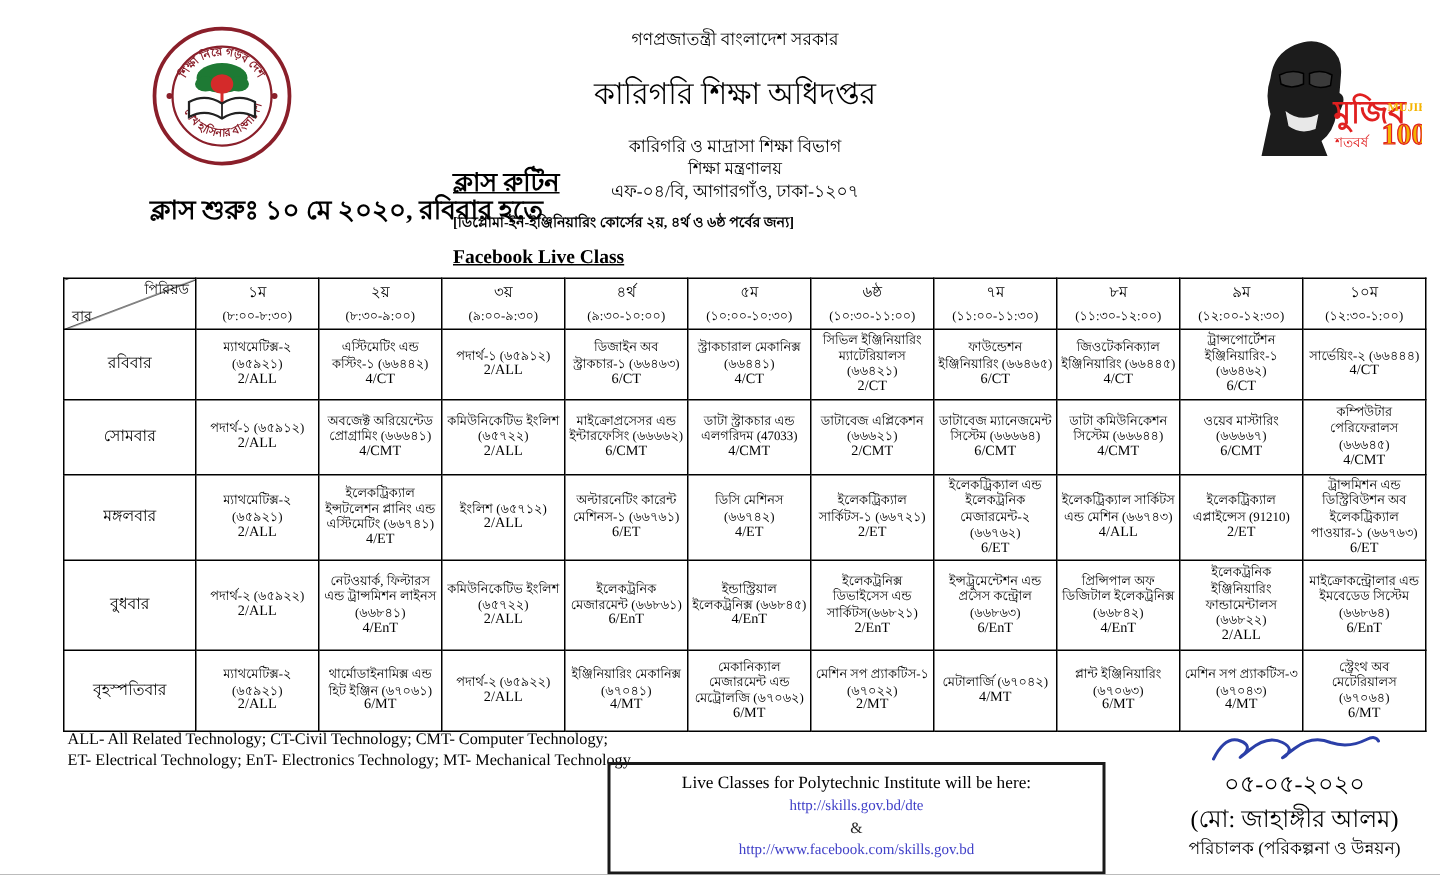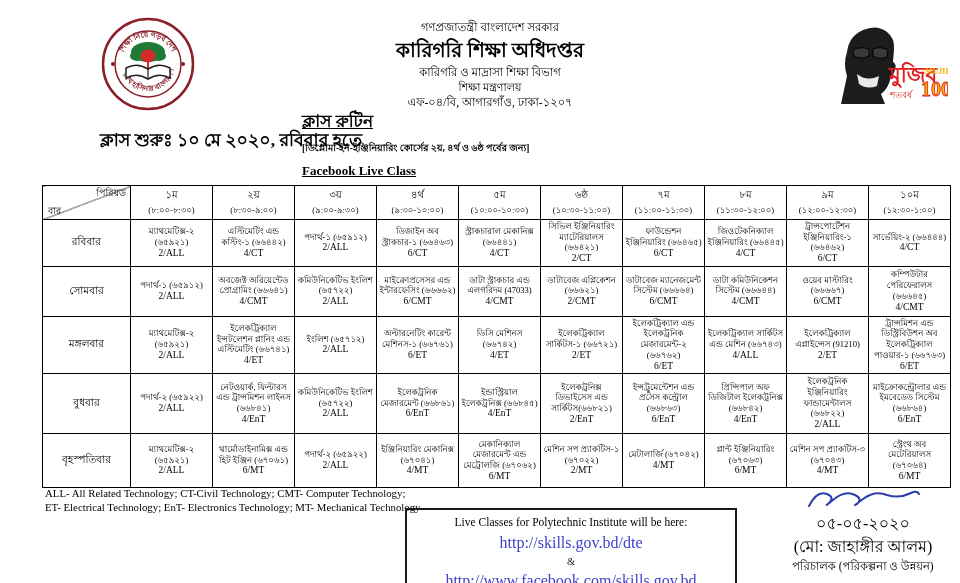--- a/index.html
+++ b/index.html
@@ -2,21 +2,21 @@
 <html><head>
 <meta charset="utf-8">
 <style>
   html,body{margin:0;padding:0;background:#888;}
   .page{position:relative;width:960px;height:583px;background:#ffffff;margin:0 auto;
         font-family:"Liberation Serif","DejaVu Serif",serif;color:#000;overflow:hidden;}
 
   
   .hdr-center{position:absolute;left:270px;top:20px;width:440px;text-align:center;line-height:1.35;}
   .hdr-l1{font-size:11.5px;}
-  .hdr-l2{font-size:20px;font-weight:bold;margin:1px 0;}
+  .hdr-l2{font-size:20px;font-weight:normal;margin:14px 0;}
   .hdr-l3{font-size:11.5px;}
   .hdr-l4{font-size:11px;}
   .hdr-l5{font-size:11.5px;}
 
   .logo-dte{position:absolute;left:96px;top:12px;}
   .logo-mujib{position:absolute;left:833px;top:16px;}
 
   
   .start-note{position:absolute;left:100px;top:127px;font-size:17.5px;font-weight:bold;}
   .center-title{position:absolute;left:302px;top:108px;width:300px;text-align:left;}
@@ -38,21 +38,21 @@
   td .subj{font-size:8.6px;line-height:1.25;}
   td .grp{font-size:9.5px;line-height:1.2;}
 
   
   .legend{position:absolute;left:45px;top:486px;font-size:10.8px;line-height:1.3;}
 
   
   .live-box{position:absolute;left:405px;top:508px;width:316px;border:2px solid #1a1a1a;
             text-align:center;padding:4px 6px 6px;line-height:1.45;}
   .live-box .lb-title{font-size:11.5px;font-weight:normal;}
-  .live-box a{font-size:16px;color:#4040c8;text-decoration:none;display:block;}
+  .live-box a{font-size:10px;color:#4040c8;text-decoration:none;display:block;}
   .live-box .amp{font-size:10.5px;color:#222;}
 
   
   .signature{position:absolute;left:770px;top:486px;width:186px;text-align:center;line-height:1.45;}
   .sig-scribble{display:block;margin:0 auto;}
   .sig-date{font-size:16px;}
   .sig-name{font-size:16px;}
   .sig-title{font-size:11.5px;}
 </style>
 </head>

